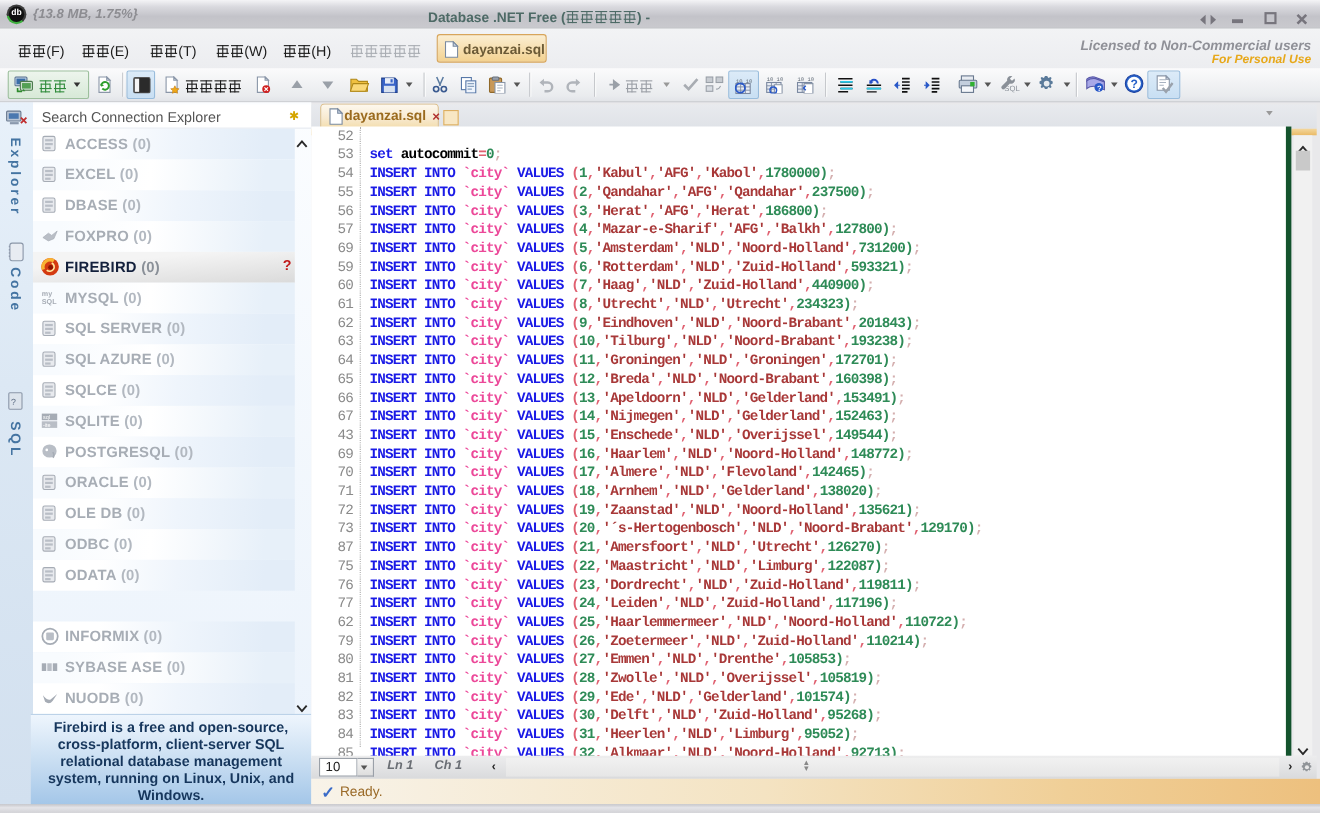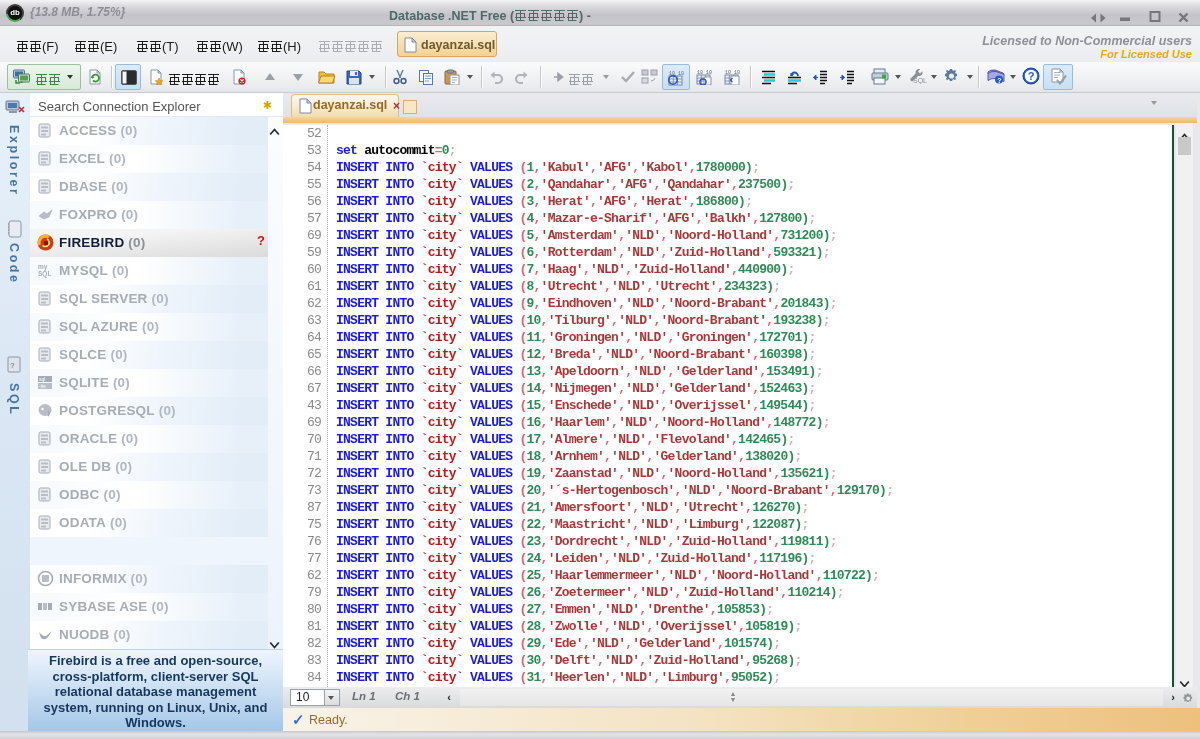--- a/index.html
+++ b/index.html
@@ -44,27 +44,27 @@
 .srow.sel .slb{color:#13203c}
 .srow .qm{position:absolute;right:3px;top:4px;font:bold 13px "Liberation Sans";color:#c01818}
 #sscroll{position:absolute;left:268px;top:24px;width:13px;height:532px}
 #infobox{position:absolute;left:28px;top:556px;width:255px;height:83px;background:linear-gradient(#eef5fd,#c6dcf1 55%,#a3c6e8);border-top:1px solid #bcd2e8;font:bold 13px/15.6px "Liberation Sans";color:#16365c;text-align:center;padding-top:3px}
 
 #edit{position:absolute;left:283px;top:93px;width:917px;height:646px}
 #tabbar{position:absolute;left:0;top:2px;width:914px;height:22px;background:linear-gradient(#e8eaee,#dfe2e7)}
 #etab{position:absolute;left:8px;top:1px;width:108px;height:23px;background:linear-gradient(#fdf8ee,#f8ead1 55%,#f2dcab);border:1px solid #dcbc84;border-bottom:none;border-radius:4px 4px 0 0}
 #etabsq{position:absolute;left:120px;top:7px;width:14px;height:14px;background:#f8e7c4;border:1px solid #dcae62}
 #oband{position:absolute;left:0;top:24px;width:914px;height:6px;background:linear-gradient(#f3d79e,#eaba66)}
-#carea{position:absolute;left:0;top:32px;width:891px;height:574px;background:#fff;overflow:hidden;border-right:2px solid #14532d}
+#carea{position:absolute;left:0;top:22px;width:891px;height:574px;background:#fff;overflow:hidden;border-right:5px solid #14532d}
 #gutter{position:absolute;left:0;top:0;width:38px}
 .gl{height:17px;font:13px/17px "Liberation Mono",monospace;letter-spacing:-0.75px;color:#8a8a8a;text-align:right}
 #dotline{position:absolute;left:44px;top:0;height:564px;border-left:1px dotted #adadad}
 #codecol{position:absolute;left:53px;top:0;white-space:pre}
 .cl{height:17px;font:bold 13px/17px "Liberation Mono",monospace;letter-spacing:-0.75px;color:#000}
-.cl .k{color:#1a1ae6}.cl .b{color:#b91c1c}.cl .p{color:#e06070}.cl .n{color:#2e8b57}.cl .s{color:#a83838}.cl .e{color:#d4afaf}
+.cl .k{color:#1a1ae6}.cl .b{color:#ec4899}.cl .p{color:#e06070}.cl .n{color:#2e8b57}.cl .s{color:#a83838}.cl .e{color:#d4afaf}
 #vscroll{position:absolute;left:893px;top:30px;width:17px;height:564px;background:#f1f1f1}
 #ebottom{position:absolute;left:0;top:594px;width:914px;height:21px;background:linear-gradient(#ededee,#d9dadc)}
 #status{position:absolute;left:0;top:615px;width:917px;height:23px;background:linear-gradient(90deg,#f8f3e9,#f4e3c2 45%,#f0cf97 75%,#edc07e)}
 
 #botstrip{position:absolute;left:0;top:731px;width:1200px;height:8px;background:linear-gradient(#c6c6ca,#e4e4e8 40%,#d2d2d6)}
 </style></head><body>
 <div id="win">
 
 <div id="title">
  <div id="appico">
@@ -103,21 +103,21 @@
  <div class="mi" style="left:257px"><i class="cj bk"></i><i class="cj bk"></i>(H)</div>
  <div class="mi dis" style="left:318px"><i class="cj gy"></i><i class="cj gy"></i><i class="cj gy"></i><i class="cj gy"></i><i class="cj gy"></i></div>
  <div id="doctab">
         <svg width="13" height="16" style="position:absolute;left:6px;top:5px" viewBox="0 0 13 16">
           <path d="M1 1 h7 l4 4 v10 h-11 z" fill="#fff" stroke="#7a8aa0" stroke-width="1"></path>
           <path d="M8 1 l4 4 h-4 z" fill="#c8d4e4" stroke="#7a8aa0" stroke-width="1"></path>
         </svg>
         <span style="position:absolute;left:23px;top:6px;font:bold 12.5px 'Liberation Sans';color:#6b5a36">dayanzai.sql</span>
       </div>
  <div id="lic1">Licensed to Non-Commercial users</div>
- <div id="lic2">For Licensed Use</div>
+ <div id="lic2">For Personal Use</div>
 </div>
 
 <div id="tbar">
       <div class="tbtn" style="left:7px;width:74px;top:2px;height:26px">
         <div style="position:absolute;inset:0;background:linear-gradient(#edf5ed,#d7e9d7);border:1px solid #9cbf9c;border-radius:2px"></div>
         <span style="position:absolute;left:6px;top:5px"><svg width="18" height="16" viewBox="0 0 18 16">
             <rect x="0.5" y="1" width="11" height="8" rx="1" fill="#b8cbe0" stroke="#58708e"></rect>
             <rect x="2" y="2.5" width="8" height="5" fill="#3a6ea8"></rect>
             <rect x="5.5" y="5" width="11" height="8" rx="1" fill="#cfe0d0" stroke="#4e7a50"></rect>
             <rect x="7" y="6.5" width="8" height="5" fill="#54a054"></rect>

